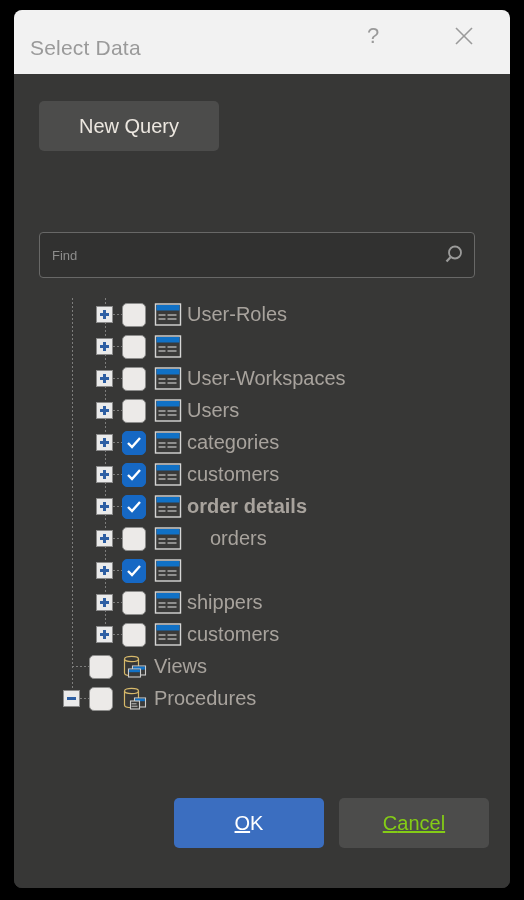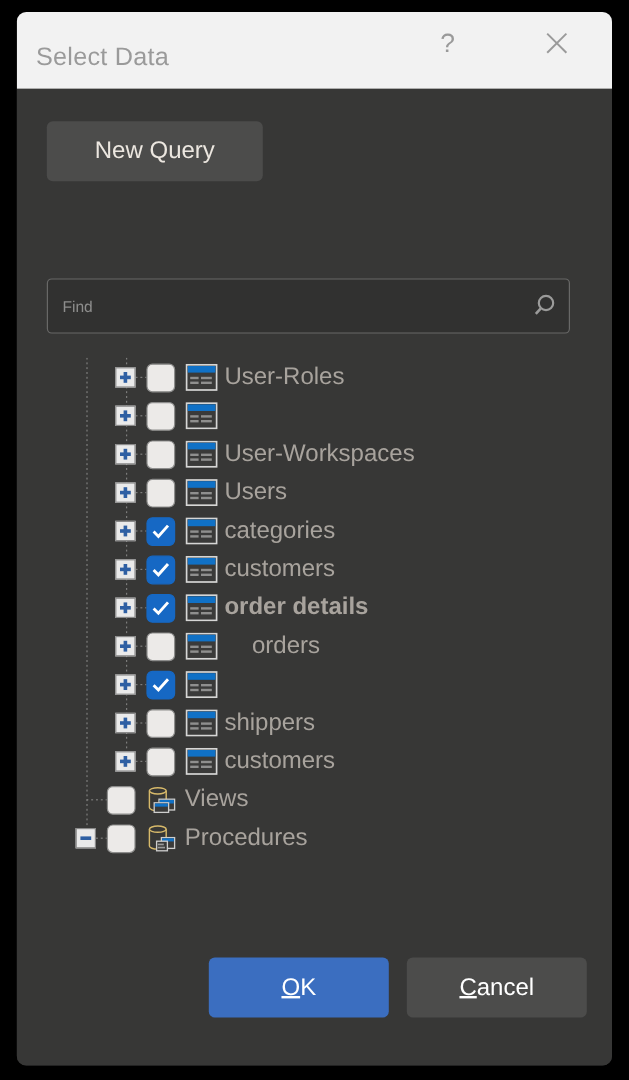--- a/index.html
+++ b/index.html
@@ -213,21 +213,21 @@
     width: 150px;
     height: 50px;
     border: none;
     border-radius: 5px;
     font-size: 20px;
     font-family: "Liberation Sans", sans-serif;
     color: #ffffff;
     cursor: pointer;
   }
   #ok-btn { left: 160px; background: #3b6ec0; }
-  #cancel-btn { left: 325px; background: #4c4c4b; color: #ffffff; }
+  #cancel-btn { left: 325px; background: #4c4c4b; color: #84cc16; text-decoration: underline; }
   .mnem { text-decoration: underline; }
 </style>
 </head>
 <body>
 
 <div id="dialog">
 
   <div id="titlebar">
     <span id="title-text">Select Data</span>
 

